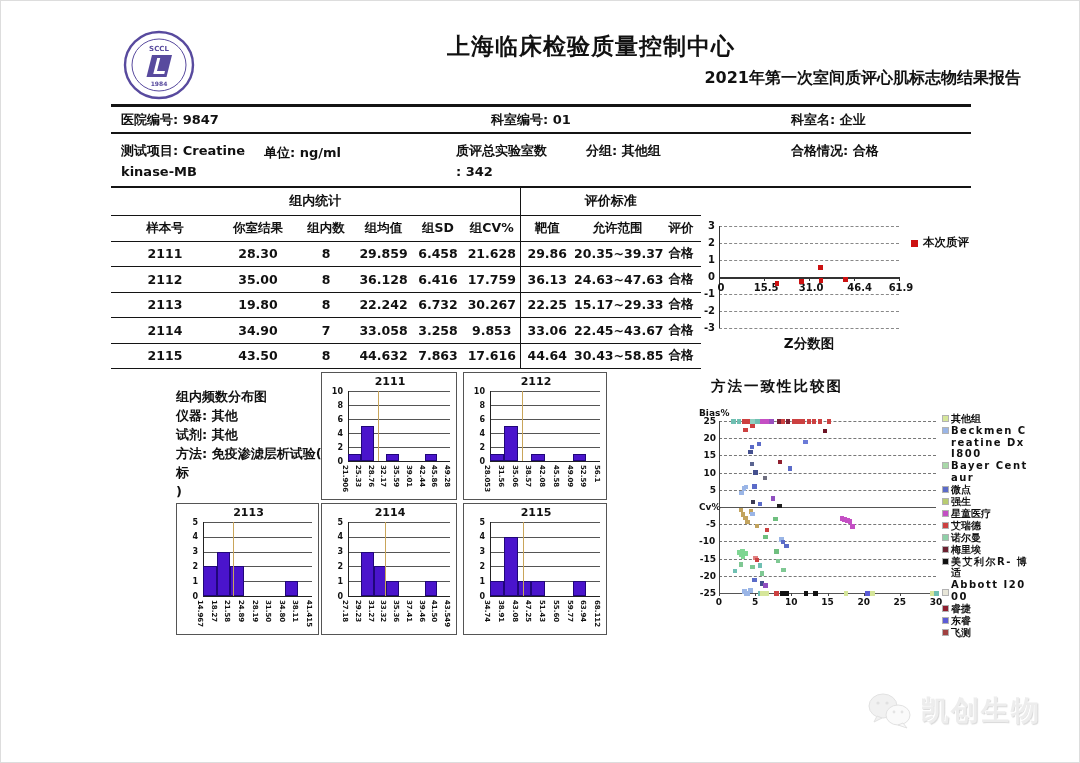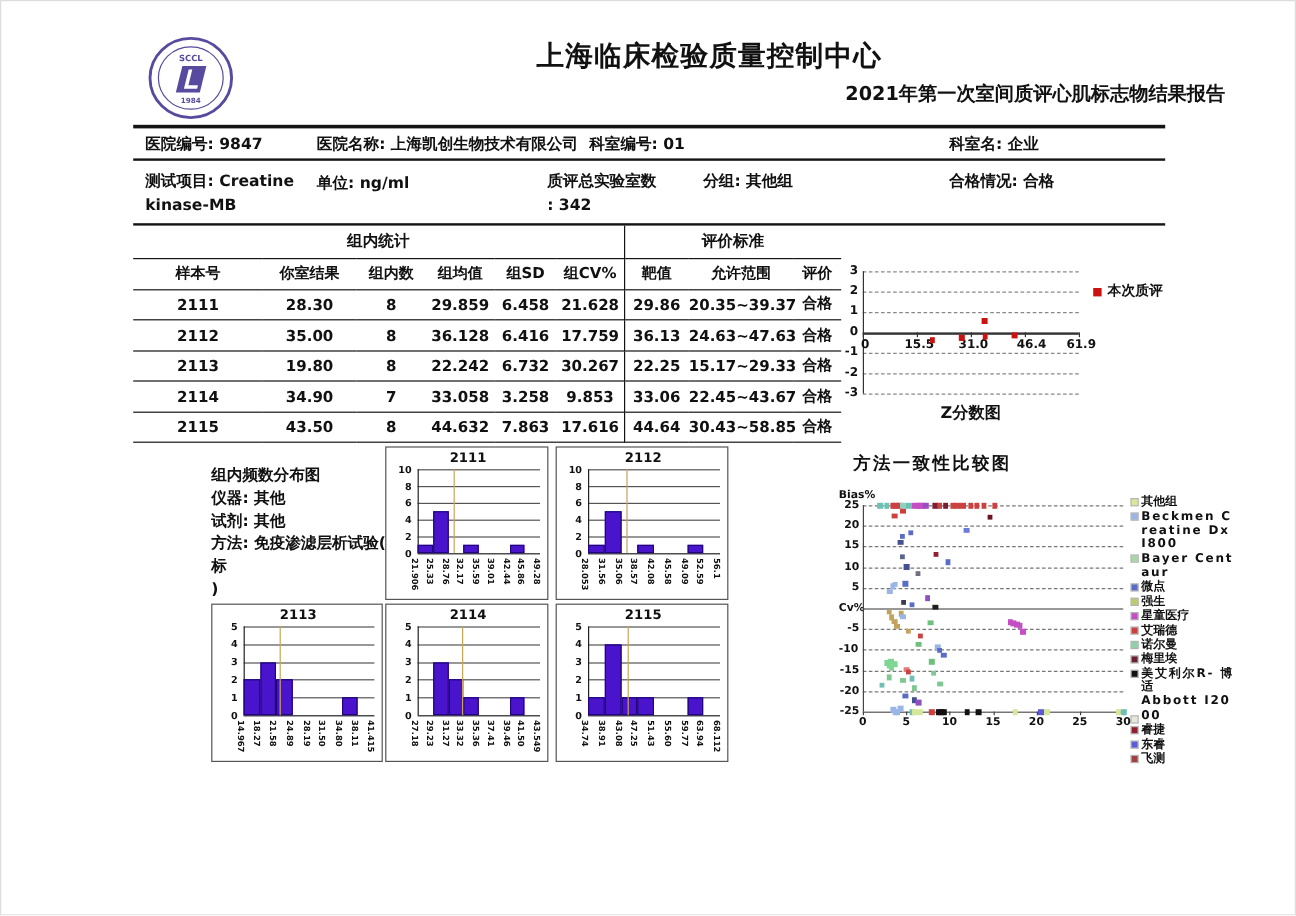--- a/index.html
+++ b/index.html
@@ -39,21 +39,20 @@
     </g>
     <text x="42" y="61" text-anchor="middle" font-size="6" fill="#584a9e" font-weight="bold">1984</text>
   </svg>
 
   <div class="hdr-title" style="top:30px">上海临床检验质量控制中心</div>
   <div class="hdr-sub" style="top:67px">2021年第一次室间质评心肌标志物结果报告</div>
 
   <div class="rule" style="left:110px;top:103px;width:860px;height:3px"></div>
 
   <div class="info" style="left:120px;top:110px">医院编号: 9847</div>
-  <div class="info" style="left:263px;top:110px">医院名称: 上海凯创生物技术有限公司</div>
   <div class="info" style="left:490px;top:110px">科室编号: 01</div>
   <div class="info" style="left:790px;top:110px">科室名: 企业</div>
   <div class="rule" style="left:110px;top:131px;width:860px;height:1.5px"></div>
 
   <div class="info" style="left:120px;top:141px">测试项目: Creatine</div>
   <div class="info" style="left:120px;top:163px">kinase-MB</div>
   <div class="info" style="left:263px;top:143px">单位: ng/ml</div>
   <div class="info" style="left:455px;top:141px">质评总实验室数</div>
   <div class="info" style="left:455px;top:163px">: 342</div>
   <div class="info" style="left:585px;top:141px">分组: 其他组</div>
@@ -514,33 +513,46 @@
           <span style="font-size: 10px; line-height: 11.5px; font-weight: bold; word-break: break-all;">诺尔曼</span>
         </div>
         <div style="display: flex; align-items: flex-start; margin-bottom: 0.5px;">
           <span style="width: 5px; height: 5px; flex: 0 0 auto; margin: 3px 3px 0px 0px; background: rgb(107, 32, 48); outline: rgba(0, 0, 0, 0.3) solid 0.5px;"></span>
           <span style="font-size: 10px; line-height: 11.5px; font-weight: bold; word-break: break-all;">梅里埃</span>
         </div>
         <div style="display: flex; align-items: flex-start; margin-bottom: 0.5px;">
           <span style="width: 5px; height: 5px; flex: 0 0 auto; margin: 3px 3px 0px 0px; background: rgb(17, 17, 17); outline: rgba(0, 0, 0, 0.3) solid 0.5px;"></span>
           <span class="latin-legend" style="font-size: 10px; line-height: 11.5px; font-weight: bold; word-break: break-all;">美艾利尔R- 博适</span>
         </div>
-        <div style="display: flex; align-items: flex-end; margin-bottom: 0.5px;">
+        <div style="display: flex; align-items: center; margin-bottom: 0.5px;">
           <span style="width: 5px; height: 5px; flex: 0 0 auto; margin: 3px 3px 0px 0px; background: rgb(232, 230, 216); outline: rgba(0, 0, 0, 0.3) solid 0.5px;"></span>
           <span class="latin-legend" style="font-size: 10px; line-height: 11.5px; font-weight: bold; word-break: break-all;">Abbott I2000</span>
         </div>
         <div style="display: flex; align-items: flex-start; margin-bottom: 0.5px;">
           <span style="width: 5px; height: 5px; flex: 0 0 auto; margin: 3px 3px 0px 0px; background: rgb(143, 31, 47); outline: rgba(0, 0, 0, 0.3) solid 0.5px;"></span>
           <span style="font-size: 10px; line-height: 11.5px; font-weight: bold; word-break: break-all;">睿捷</span>
         </div>
         <div style="display: flex; align-items: flex-start; margin-bottom: 0.5px;">
           <span style="width: 5px; height: 5px; flex: 0 0 auto; margin: 3px 3px 0px 0px; background: rgb(91, 91, 214); outline: rgba(0, 0, 0, 0.3) solid 0.5px;"></span>
           <span style="font-size: 10px; line-height: 11.5px; font-weight: bold; word-break: break-all;">东睿</span>
         </div>
         <div style="display: flex; align-items: flex-start; margin-bottom: 0.5px;">
           <span style="width: 5px; height: 5px; flex: 0 0 auto; margin: 3px 3px 0px 0px; background: rgb(160, 64, 64); outline: rgba(0, 0, 0, 0.3) solid 0.5px;"></span>
           <span style="font-size: 10px; line-height: 11.5px; font-weight: bold; word-break: break-all;">飞测</span>
         </div>
       </div>
     </div>
 
+  <div id="watermark">
+    <svg width="46" height="40" viewBox="0 0 46 40">
+      <ellipse cx="16" cy="15" rx="14" ry="12" fill="#f1f1f1" stroke="#e2e2e2" stroke-width="1"></ellipse>
+      <path d="M 10 25 L 7 31 L 15 27 Z" fill="#f1f1f1" stroke="#e2e2e2" stroke-width="1"></path>
+      <circle cx="11" cy="12" r="1.6" fill="#e0e0e0"></circle>
+        <circle cx="20" cy="12" r="1.6" fill="#e0e0e0"></circle>
+      <ellipse cx="31" cy="24" rx="12" ry="10" fill="#fafafa" stroke="#e2e2e2" stroke-width="1"></ellipse>
+      <path d="M 36 32 L 40 37 L 31 34 Z" fill="#fafafa" stroke="#e2e2e2" stroke-width="1"></path>
+      <circle cx="27" cy="21" r="1.4" fill="#e4e4e4"></circle>
+        <circle cx="35" cy="21" r="1.4" fill="#e4e4e4"></circle>
+    </svg>
+    <span class="wm-text">凯创生物</span>
+  </div>
 
 </div>
 
 </body></html>

